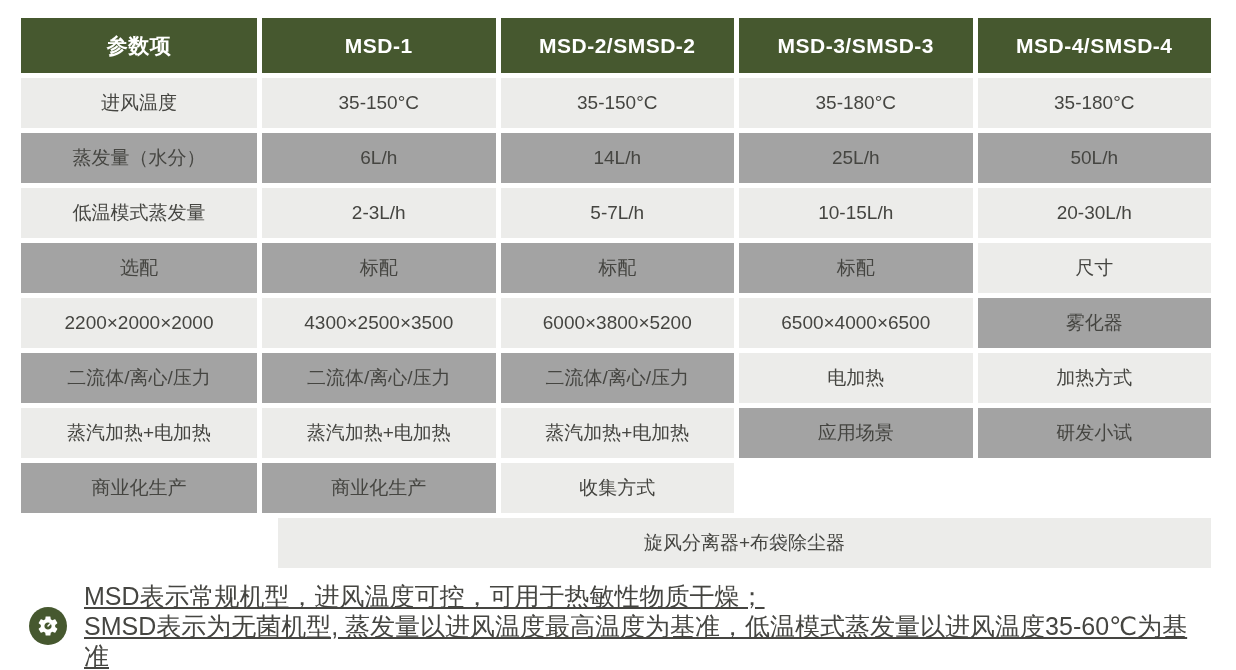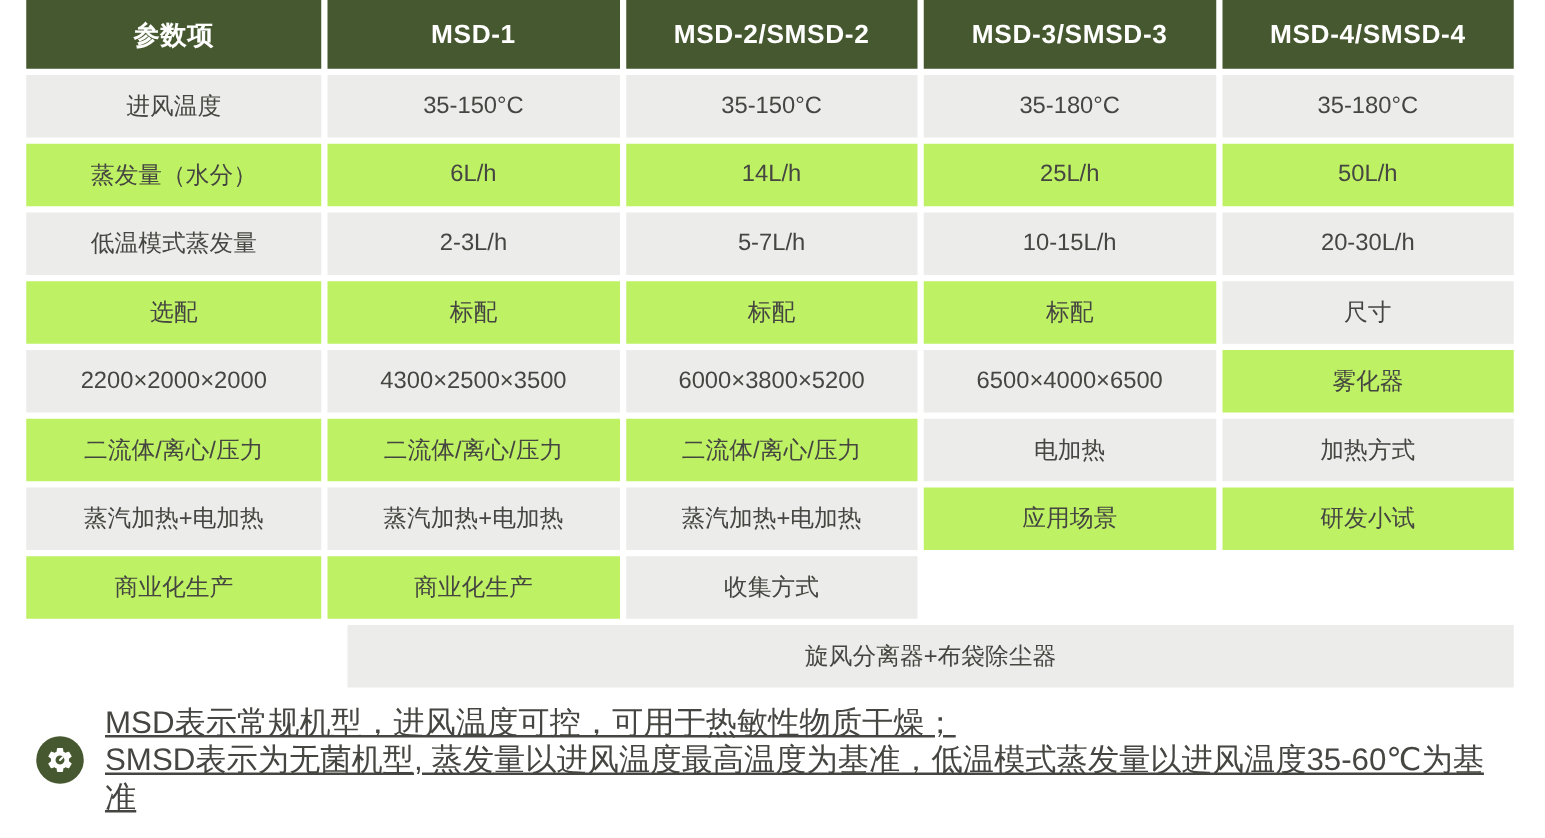--- a/index.html
+++ b/index.html
@@ -6,21 +6,21 @@
     margin: 0;
     padding: 0;
     background: #ffffff;
     font-family: "Liberation Sans", "DejaVu Sans", sans-serif;
   }
   .page {
     width: 1236px;
     height: 670px;
     background: #ffffff;
     box-sizing: border-box;
-    padding: 0 25px 0 21px;
+    padding: 18px 25px 0 21px;
   }
   .spec-table {
     display: grid;
     grid-template-columns: 236px repeat(4, 1fr);
     column-gap: 5px;
     row-gap: 5px;
     width: 1190px;
   }
   .hcell {
     background: #46582F;
@@ -35,21 +35,21 @@
   }
   .cell {
     height: 50px;
     display: flex;
     align-items: center;
     justify-content: center;
     font-size: 19px;
     color: #454541;
   }
   .gray { background: #ECECEA; }
-  .white { background: #bef264; }
+  .white { background: #a3a3a3; }
   .span4 { grid-column: 2 / 6; margin-left: 16px; }
   .footnote {
     display: flex;
     align-items: center;
     margin-top: 13px;
     padding-left: 8px;
     gap: 17px;
   }
   .gear-badge {
     width: 38px;

